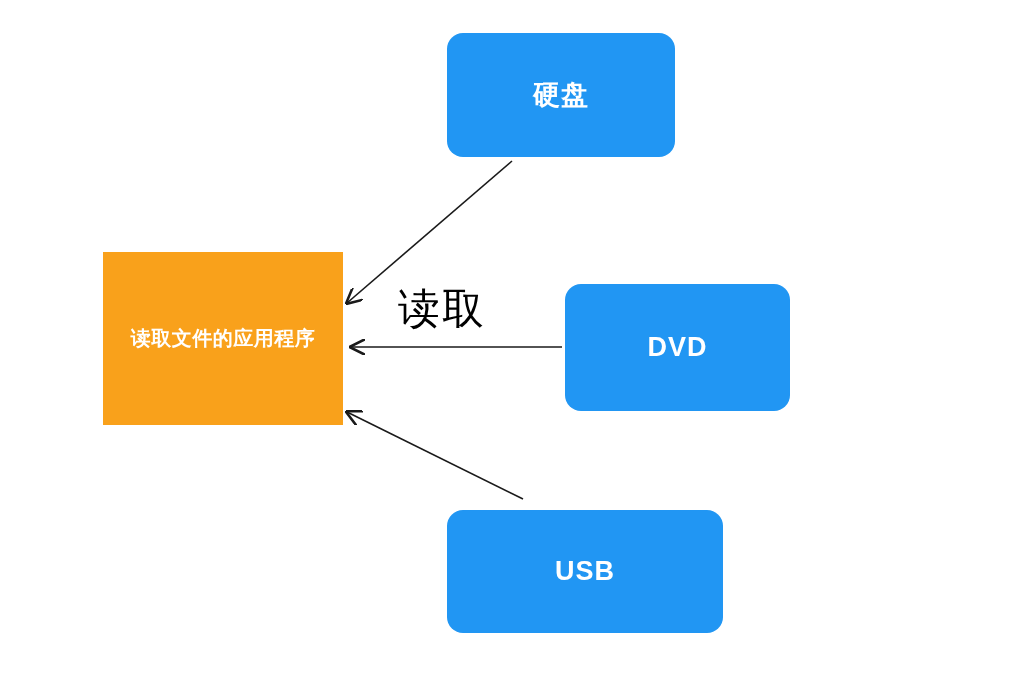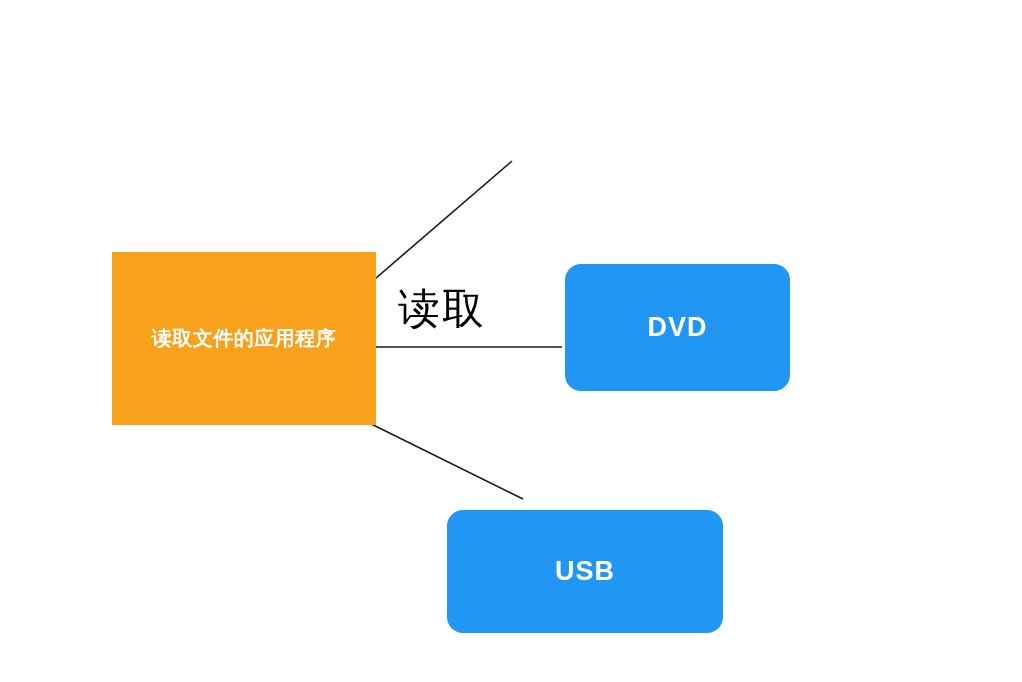--- a/index.html
+++ b/index.html
@@ -40,23 +40,23 @@
     letter-spacing: 1px;
   }
   .node-orange {
     background: var(--node_orange, #F9A11B);
     border-radius: 0;
     font-size: 20px;
     font-weight: bold;
     letter-spacing: 0.5px;
   }
   #node-disk { left: 447px; top: 33px;  width: 228px; height: 124px; }
-  #node-dvd  { left: 565px; top: 264px; width: 225px; height: 127px; }
+  #node-dvd  { left: 565px; top: 284px; width: 225px; height: 127px; }
   #node-usb  { left: 447px; top: 510px; width: 276px; height: 123px; }
-  #node-app  { left: 103px; top: 252px; width: 264px; height: 173px; padding: 0 8px; margin-left: 9px; }
+  #node-app  { left: 103px; top: 252px; width: 240px; height: 173px; padding: 0 8px; }
   .edge-label {
     position: absolute;
     left: 398px;
     top: 281px;
     font-size: 42px;
     color: var(--label_text, #000000);
     letter-spacing: 2px;
     white-space: nowrap;
   }
 </style>
@@ -69,20 +69,23 @@
     <defs>
       <marker id="arrowhead" viewBox="0 0 10 10" refX="9" refY="5" markerWidth="10" markerHeight="10" orient="auto">
         <path d="M 0 0 L 10 5 L 0 10" fill="none" stroke="#1A1A1A" stroke-width="1.6"></path>
       </marker>
     </defs>
     <line x1="512" y1="161" x2="347" y2="303" stroke="#1A1A1A" stroke-width="1.6" marker-end="url(#arrowhead)"></line>
     <line x1="562" y1="347" x2="351" y2="347" stroke="#1A1A1A" stroke-width="1.6" marker-end="url(#arrowhead)"></line>
     <line x1="523" y1="499" x2="347" y2="412" stroke="#1A1A1A" stroke-width="1.6" marker-end="url(#arrowhead)"></line>
   </svg>
 
+  <div class="node node-blue" id="node-disk">
+    <span>硬盘</span>
+  </div>
 
   <div class="node node-blue" id="node-dvd">
     <span>DVD</span>
   </div>
 
   <div class="node node-blue" id="node-usb">
     <span>USB</span>
   </div>
 
   <div class="node node-orange" id="node-app">

